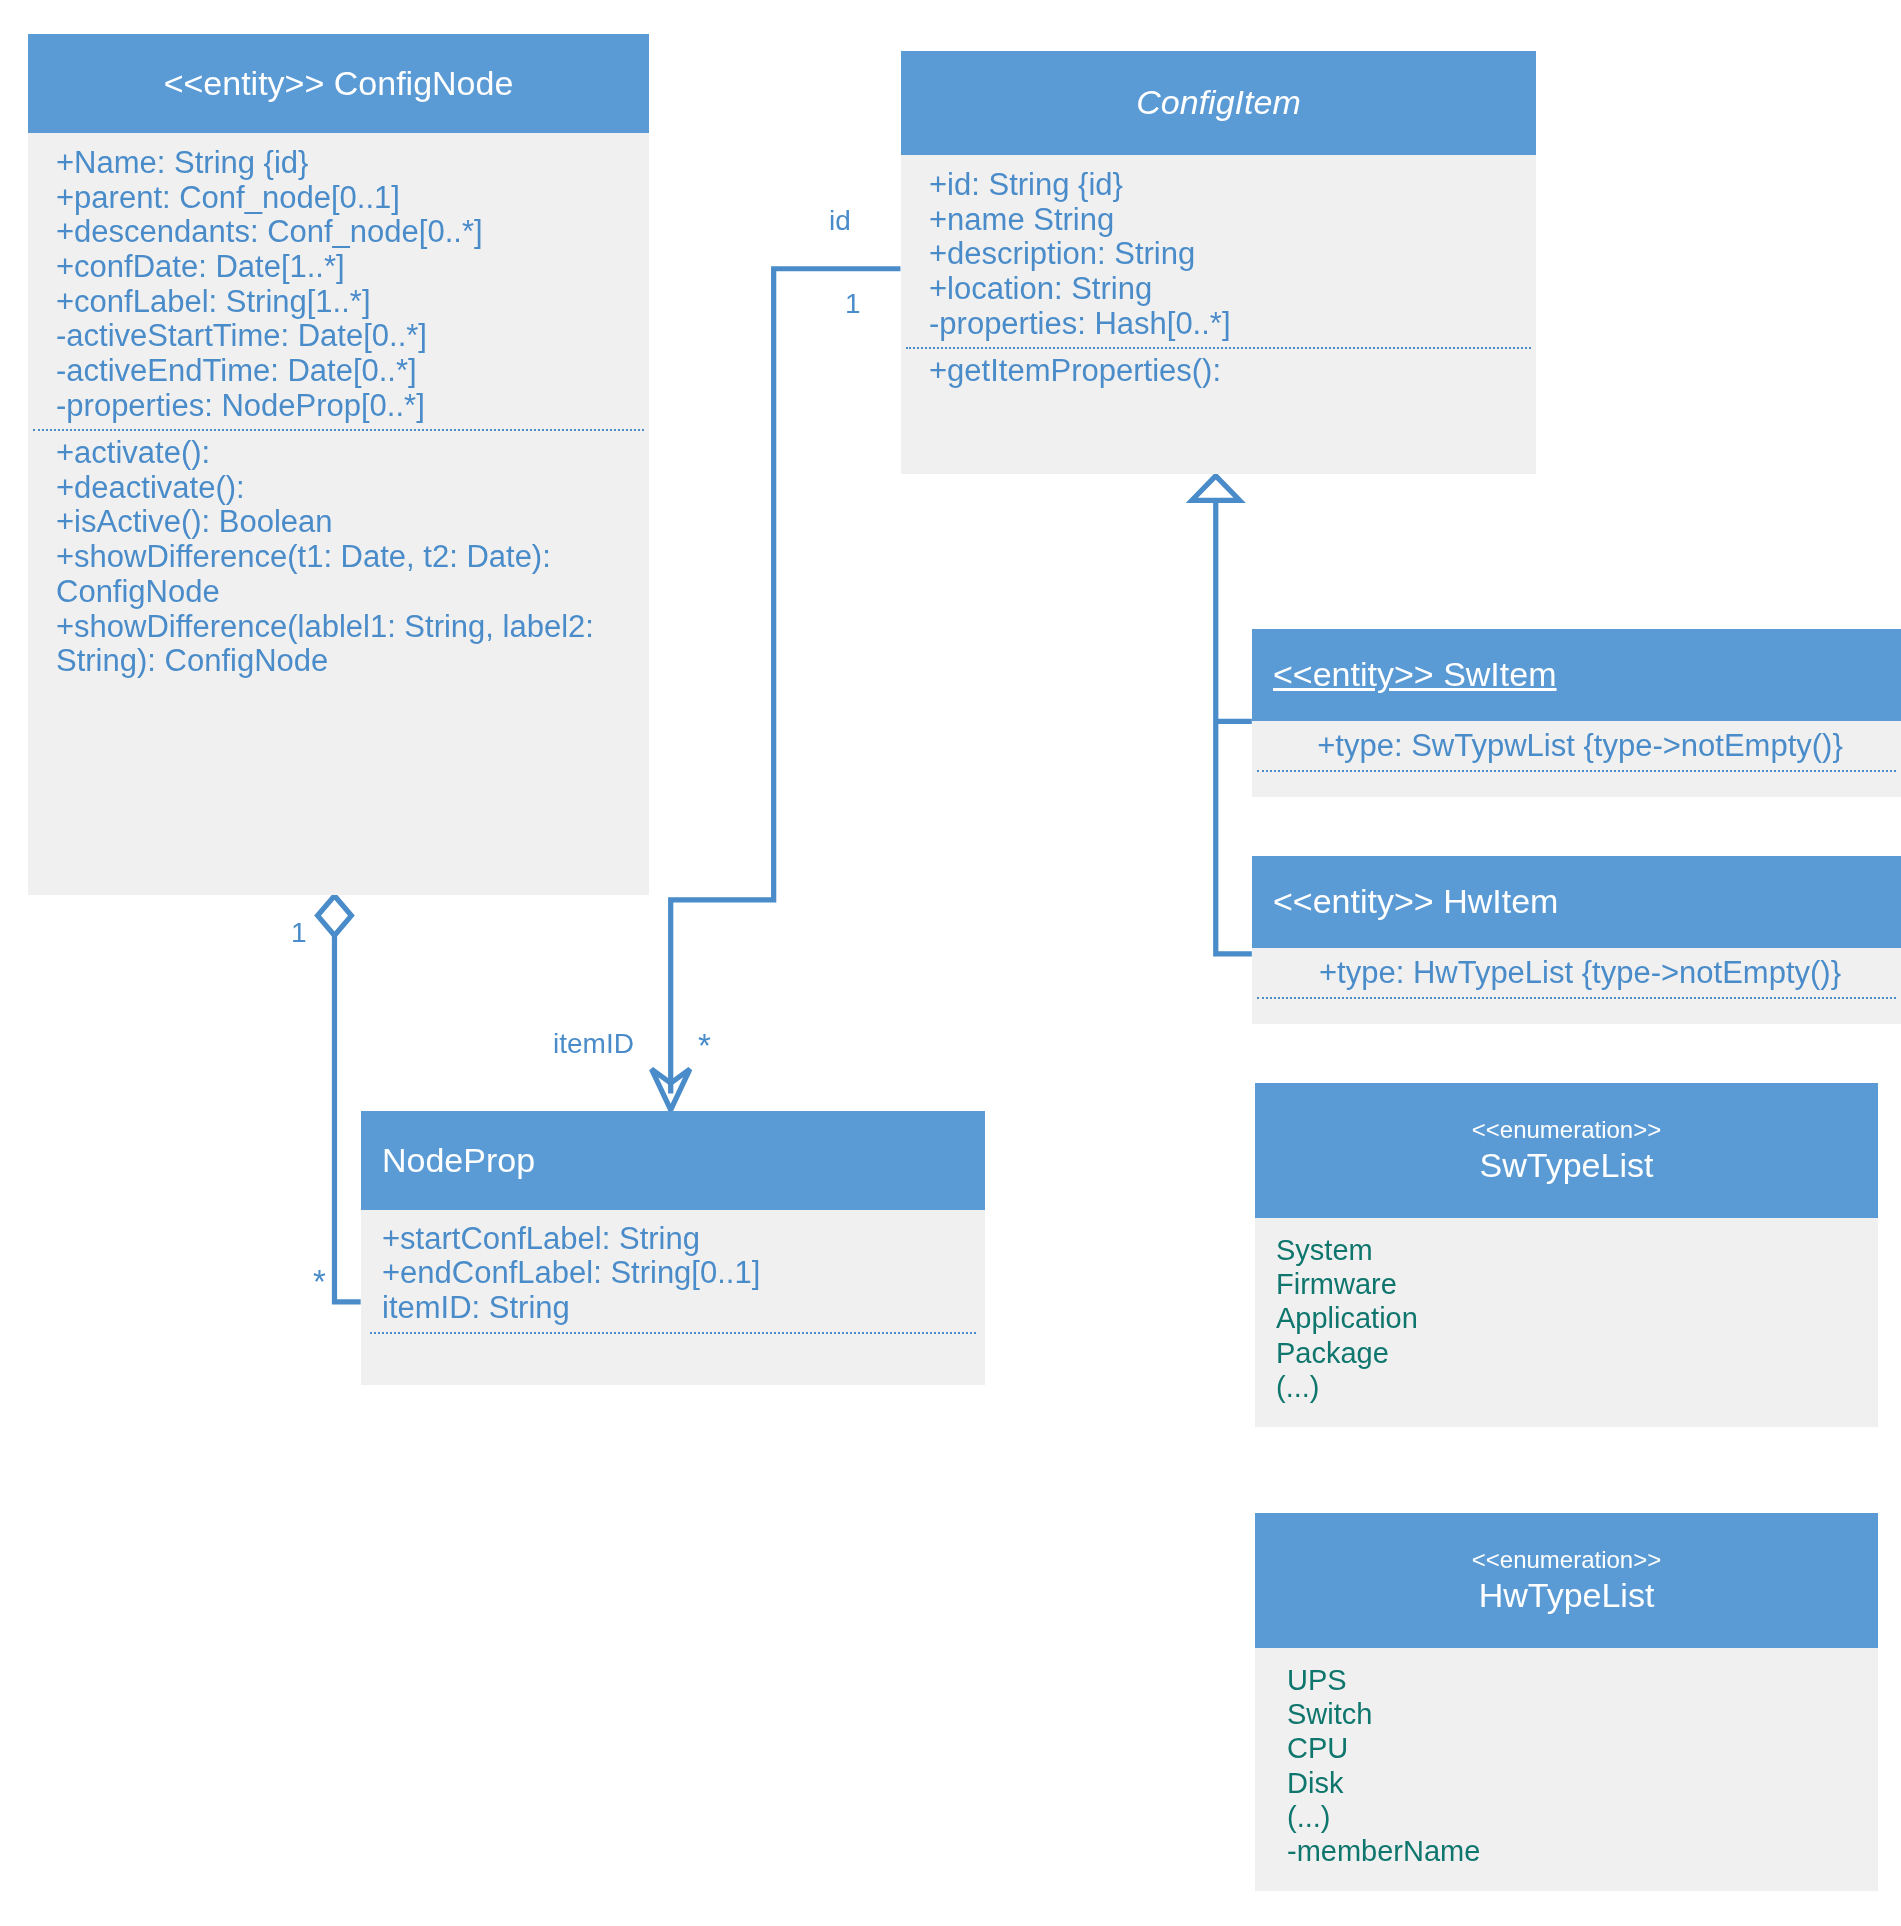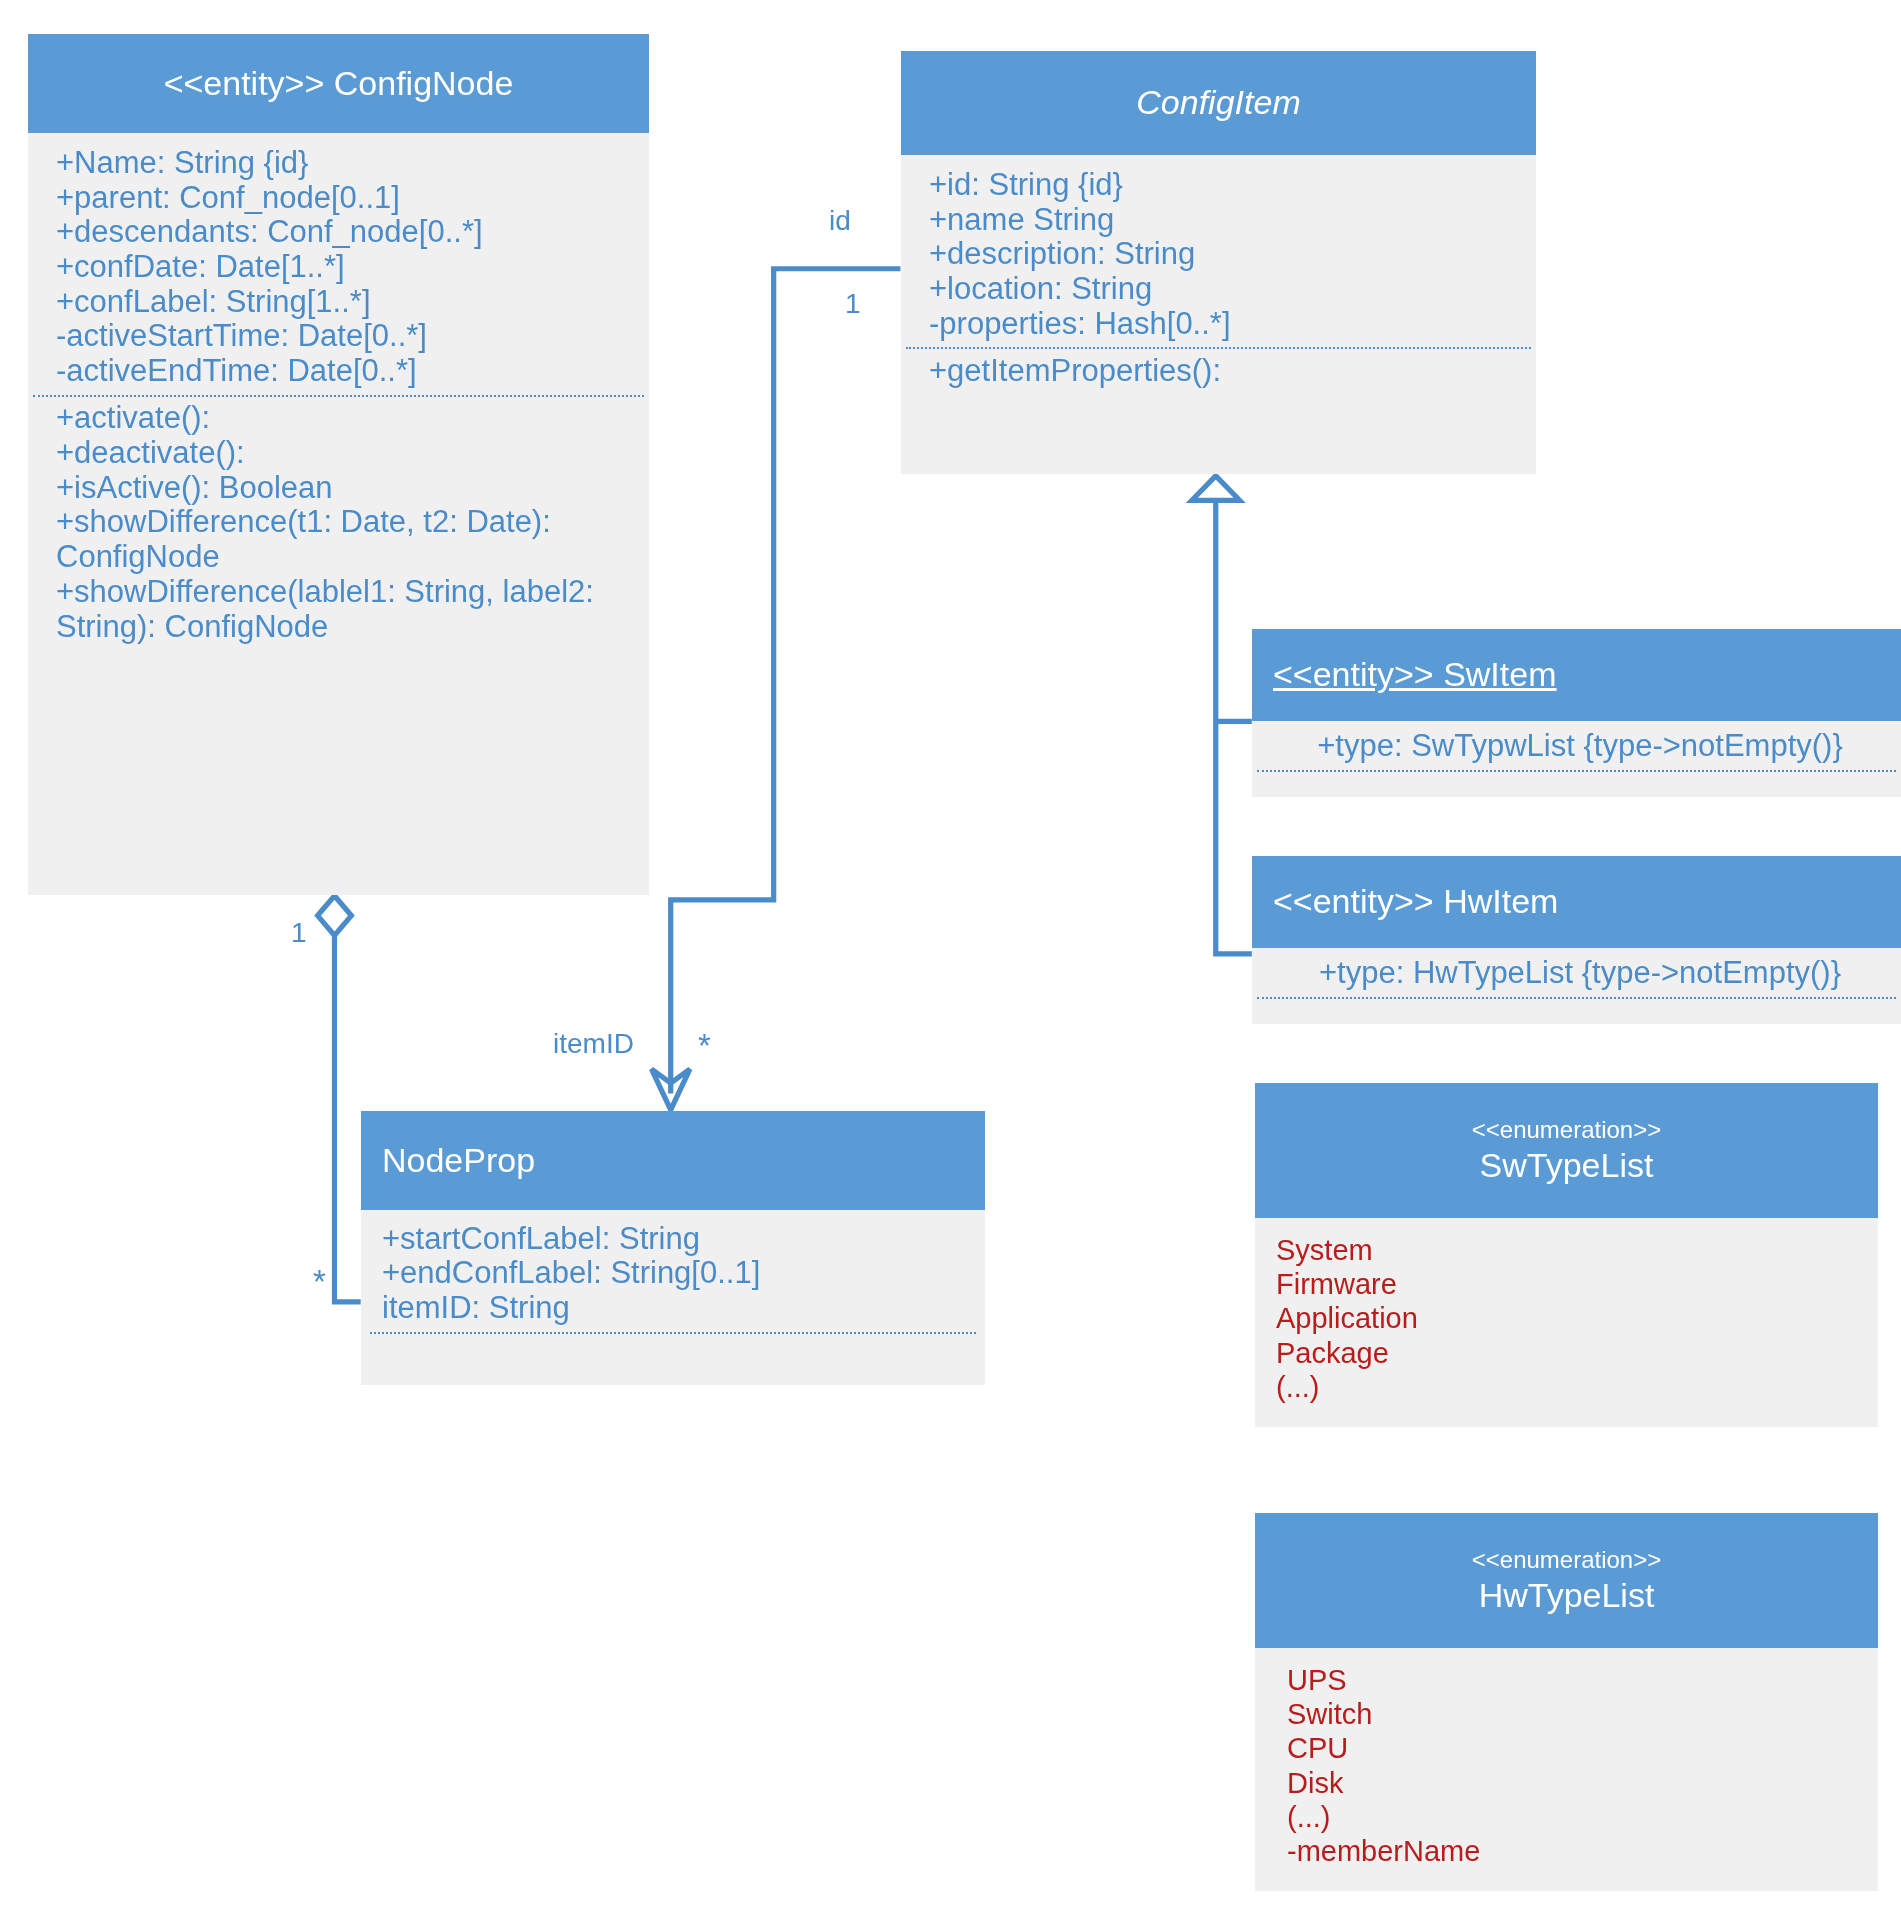--- a/index.html
+++ b/index.html
@@ -60,21 +60,21 @@
     white-space: pre-wrap;
   }
   .compartment-rule {
     border-top: 2.3px dotted #4A8CC9;
     height: 0;
     margin: 5.8px 0 4.7px 0;
   }
   .enum-line {
     font-size: 29px;
     line-height: 1.18;
-    color: #b91c1c;
+    color: #0f766e;
   }
   .conn-label {
     position: absolute;
     color: #4A8CC9;
     font-size: 28px;
     line-height: 1;
     white-space: nowrap;
   }
   svg.overlay {
     position: absolute;
@@ -155,20 +155,21 @@
     </div>
     <div class="uml-body">
       <div class="pad-l">
         <div class="attr-line">+Name: String {id}</div>
         <div class="attr-line">+parent: Conf_node[0..1]</div>
         <div class="attr-line">+descendants: Conf_node[0..*]</div>
         <div class="attr-line">+confDate: Date[1..*]</div>
         <div class="attr-line">+confLabel: String[1..*]</div>
         <div class="attr-line">-activeStartTime: Date[0..*]</div>
         <div class="attr-line">-activeEndTime: Date[0..*]</div>
+        <div class="attr-line">-properties: NodeProp[0..*]</div>
       </div>
       <div class="compartment-rule" style="margin-left:4.7px; margin-right:4.7px;"></div>
       <div class="pad-l">
         <div class="op-line">+activate():</div>
         <div class="op-line">+deactivate():</div>
         <div class="op-line">+isActive(): Boolean</div>
         <div class="op-line">+showDifference(t1: Date, t2: Date): ConfigNode</div>
         <div class="op-line">+showDifference(lablel1: String, label2: String): ConfigNode</div>
       </div>
     </div>

